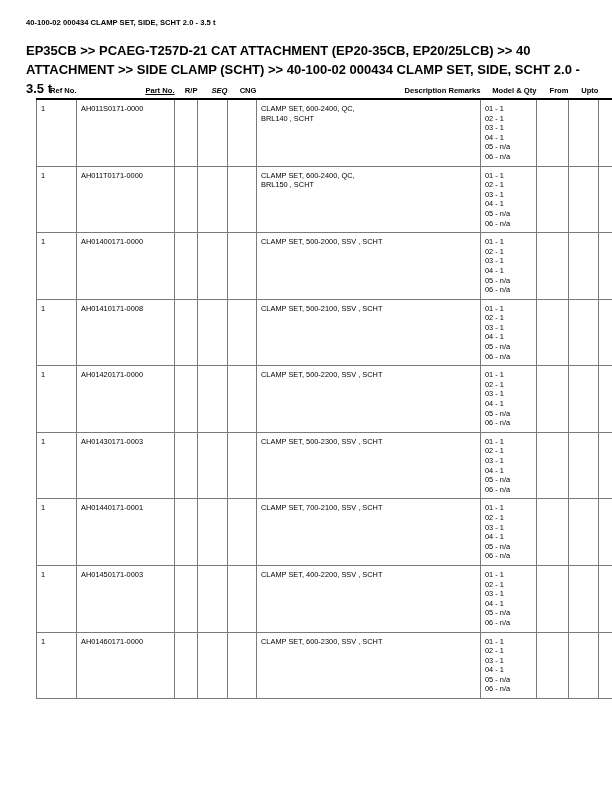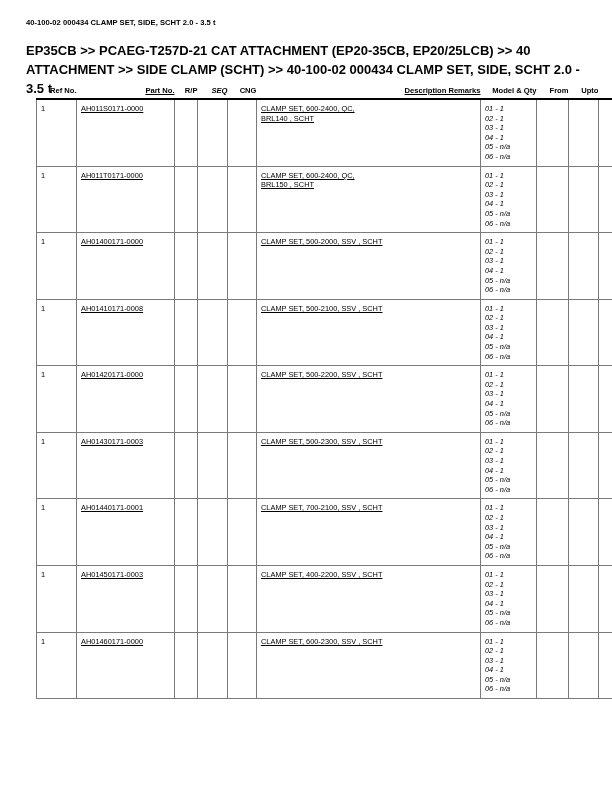--- a/index.html
+++ b/index.html
@@ -69,41 +69,41 @@
     box-sizing: border-box;
   }
   table.parts tbody tr:first-child td {
     border-top: 2px solid #000;
   }
   .col-ref    { width: 40px; }
   .col-part   { width: 98px; }
   .col-rp     { width: 23px; }
   .col-seq    { width: 30px; }
   .col-cng    { width: 29px; }
-  .col-desc   { width: 224px; text-decoration: underline; }
+  .col-desc   { width: 224px; }
   .col-model  { width: 56px; }
   .col-from   { width: 32px; }
   .col-upto   { width: 30px; }
   .col-mr     { width: 28px; }
 
   th.col-ref   { padding-left: 19px; }
   th.col-part  { padding-left: 4px; text-decoration: underline; }
   th.col-rp    { padding-left: 2px; }
   th.col-seq   { padding-left: 2px; font-style: italic; }
   th.col-cng   { padding-left: 2px; }
   th.col-desc  { padding-left: 4px; }
   th.col-model { padding-left: 3px; margin-top: 37px; }
   th.col-from  { padding-left: 3px; }
   th.col-upto  { padding-left: 3px; }
   th.col-mr    { padding-left: 3px; }
 
   td.cell-ref   { padding-left: 8px; }
-  td.cell-model { white-space: pre-line; padding-left: 5px; font-style: italic; }
+  td.cell-model { white-space: pre-line; padding-left: 5px; }
   td.cell-desc  { white-space: pre-line; }
-  td.cell-part  { padding-left: 8px; text-decoration: underline; }
+  td.cell-part  { padding-left: 8px; }
 </style>
 </head>
 <body>
 
 <div class="page">
 
   <div class="doc-title">40-100-02 000434 CLAMP SET, SIDE, SCHT 2.0 - 3.5 t</div>
 
   <div class="breadcrumb">EP35CB &gt;&gt; PCAEG-T257D-21 CAT ATTACHMENT (EP20-35CB, EP20/25LCB) &gt;&gt; 40 ATTACHMENT &gt;&gt; SIDE CLAMP (SCHT) &gt;&gt; 40-100-02 000434 CLAMP SET, SIDE, SCHT 2.0 - 3.5 t</div>
 

